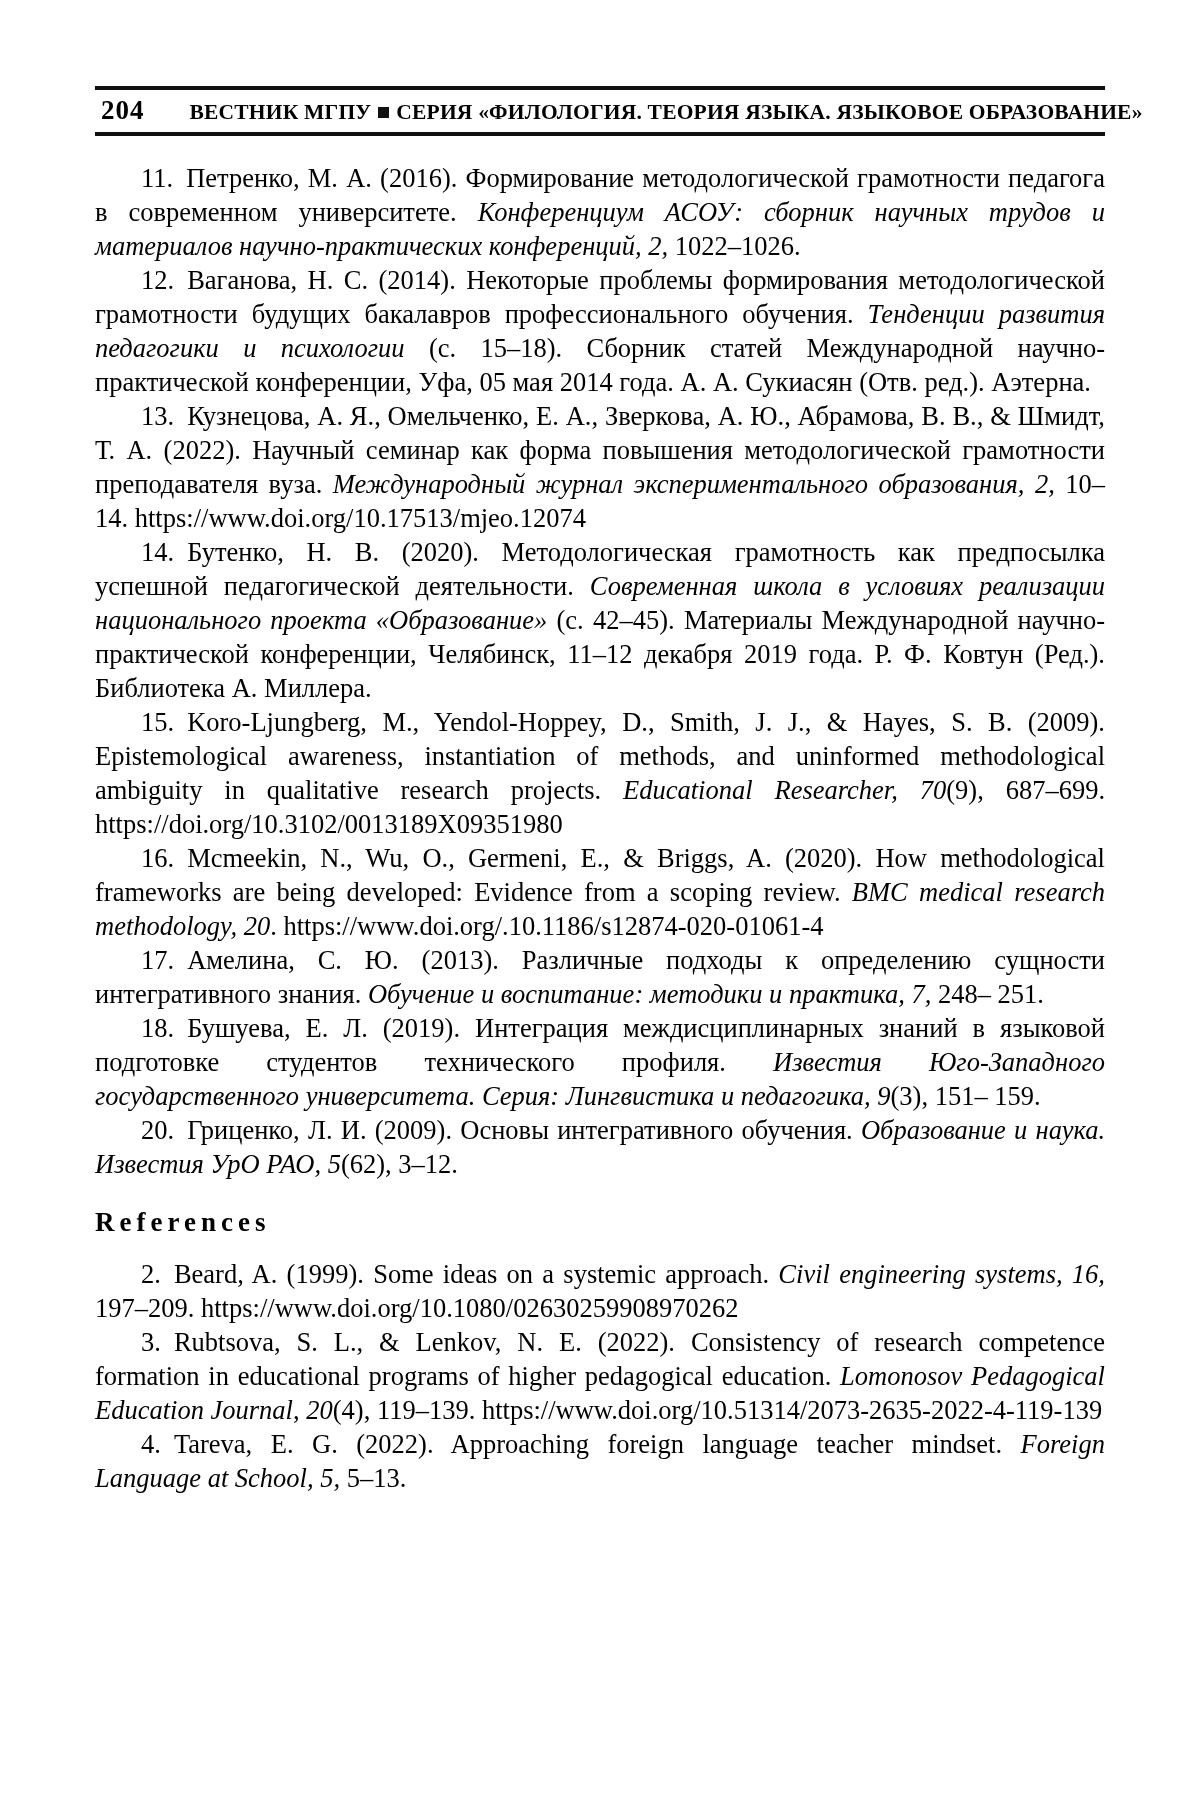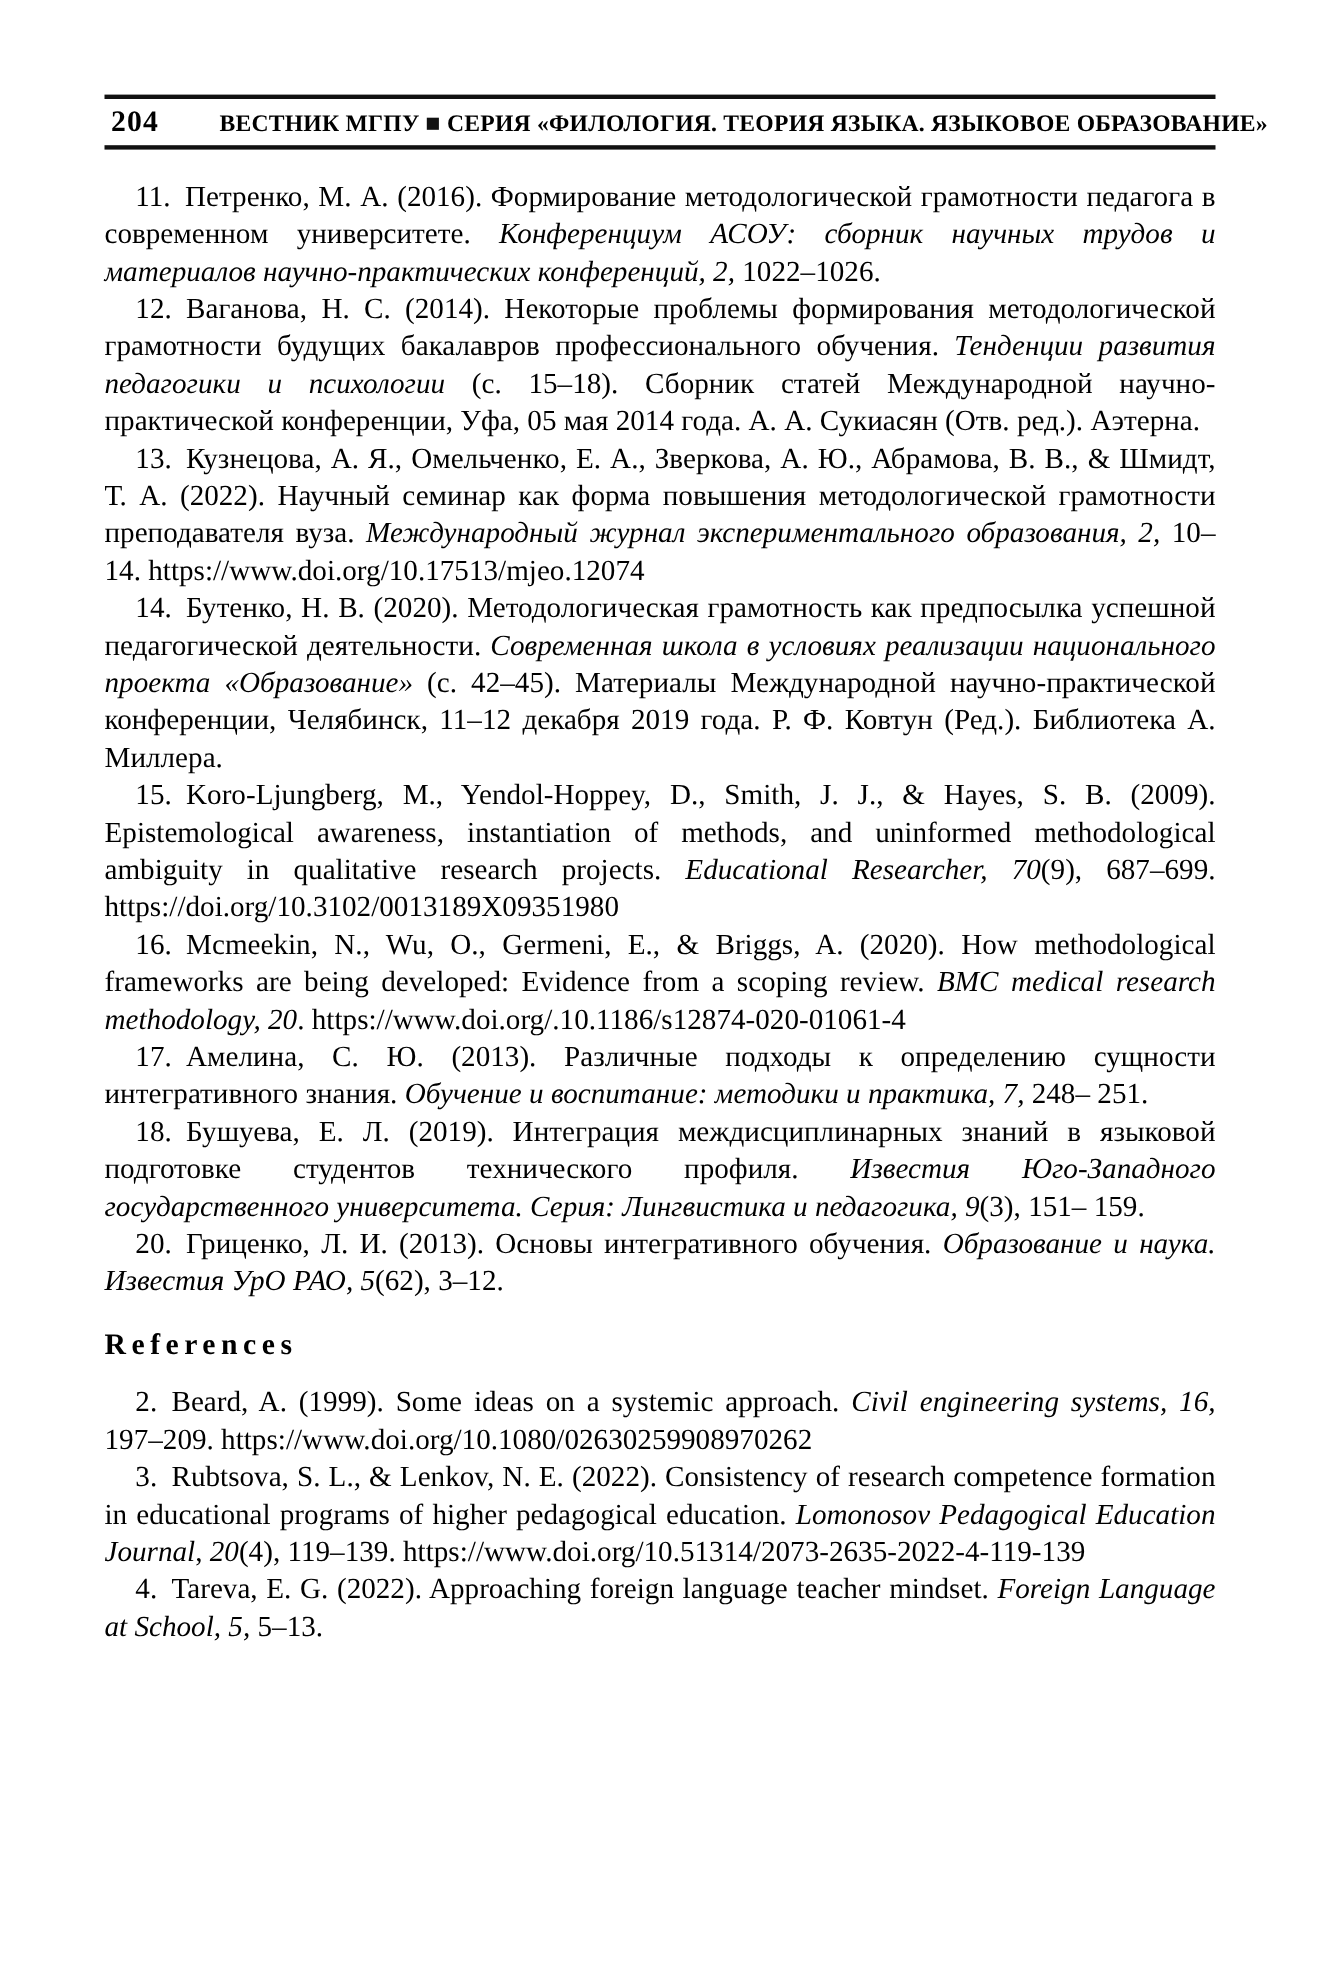--- a/index.html
+++ b/index.html
@@ -20,21 +20,20 @@
   }
   .rule {
     height: 4px;
     background: #111111;
     width: 100%;
   }
   .header-row {
     display: flex;
     align-items: baseline;
     padding: 5px 4px 6px 6px;
-    gap: 10px;
   }
   .page-num {
     font-weight: bold;
     font-size: 27px;
     letter-spacing: 1px;
   }
   .journal-title {
     flex: 1;
     text-align: center;
     font-weight: bold;
@@ -59,20 +58,21 @@
     line-height: 34px;
     text-align: justify;
     text-indent: 28px;
   }
   p.ref em {
     font-style: italic;
     font-weight: normal;
   }
   .ref-num {
     margin-right: 13px;
+    margin-left: 18px;
   }
   h2.refs-heading {
     text-align: left;
     font-size: 27px;
     font-weight: bold;
     letter-spacing: 5px;
     margin: 26px 0 19px 0;
   }
 </style>
 </head>
@@ -92,21 +92,21 @@
   <main class="refs-body">
     <div id="ru-refs">
         <p class="ref"><span class="ref-num">11.</span><span>Петренко, М. А. (2016). Формирование методологической грамотности педагога в современном университете. </span><em>Конференциум АСОУ: сборник научных трудов и материалов научно-практических конференций, 2, </em><span>1022–1026.</span></p>
         <p class="ref"><span class="ref-num">12.</span><span>Ваганова, Н. С. (2014). Некоторые проблемы формирования методологической грамотности будущих бакалавров профессионального обучения. </span><em>Тенденции развития педагогики и психологии</em><span> (с. 15–18). Сборник статей Международной научно-практической конференции, Уфа, 05 мая 2014 года. А. А. Сукиасян (Отв. ред.). Аэтерна.</span></p>
         <p class="ref"><span class="ref-num">13.</span><span>Кузнецова, А. Я., Омельченко, Е. А., Зверкова, А. Ю., Абрамова, В. В., &amp; Шмидт, Т. А. (2022). Научный семинар как форма повышения методологической грамотности преподавателя вуза. </span><em>Международный журнал экспериментального образования, 2, </em><span>10–14. https://www.doi.org/10.17513/mjeo.12074</span></p>
         <p class="ref"><span class="ref-num">14.</span><span>Бутенко, Н. В. (2020). Методологическая грамотность как предпосылка успешной педагогической деятельности. </span><em>Современная школа в условиях реализации национального проекта «Образование»</em><span> (с. 42–45). Материалы Международной научно-практической конференции, Челябинск, 11–12 декабря 2019 года. Р. Ф. Ковтун (Ред.). Библиотека А. Миллера.</span></p>
         <p class="ref"><span class="ref-num">15.</span><span>Koro-Ljungberg, M., Yendol-Hoppey, D., Smith, J. J., &amp; Hayes, S. B. (2009). Epistemological awareness, instantiation of methods, and uninformed methodological ambiguity in qualitative research projects. </span><em>Educational Researcher, 70</em><span>(9), 687–699. https://doi.org/10.3102/0013189X09351980</span></p>
         <p class="ref"><span class="ref-num">16.</span><span>Mcmeekin, N., Wu, O., Germeni, E., &amp; Briggs, A. (2020). How methodological frameworks are being developed: Evidence from a scoping review. </span><em>BMC medical research methodology, 20</em><span>. https://www.doi.org/.10.1186/s12874-020-01061-4</span></p>
         <p class="ref"><span class="ref-num">17.</span><span>Амелина, С. Ю. (2013). Различные подходы к определению сущности интегративного знания. </span><em>Обучение и воспитание: методики и практика, 7, </em><span>248– 251.</span></p>
         <p class="ref"><span class="ref-num">18.</span><span>Бушуева, Е. Л. (2019). Интеграция междисциплинарных знаний в языковой подготовке студентов технического профиля. </span><em>Известия Юго-Западного государственного университета. Серия: Лингвистика и педагогика, 9</em><span>(3), 151– 159.</span></p>
-        <p class="ref"><span class="ref-num">20.</span><span>Гриценко, Л. И. (2013). Основы интегративного обучения. </span><em>Образование и наука. Известия УрО РАО, 5</em><span>(62), 3–12.</span></p>
+        <p class="ref"><span class="ref-num">20.</span><span>Гриценко, Л. И. (2009). Основы интегративного обучения. </span><em>Образование и наука. Известия УрО РАО, 5</em><span>(62), 3–12.</span></p>
       </div>
     <h2 class="refs-heading">References</h2>
     <div id="en-refs">
         <p class="ref"><span class="ref-num">2.</span><span>Beard, A. (1999). Some ideas on a systemic approach. </span><em>Civil engineering systems, 16, </em><span>197–209. https://www.doi.org/10.1080/02630259908970262</span></p>
         <p class="ref"><span class="ref-num">3.</span><span>Rubtsova, S. L., &amp; Lenkov, N. E. (2022). Consistency of research competence formation in educational programs of higher pedagogical education. </span><em>Lomonosov Pedagogical Education Journal</em><span>, </span><em>20</em><span>(4), 119–139. https://www.doi.org/10.51314/2073-2635-2022-4-119-139</span></p>
         <p class="ref"><span class="ref-num">4.</span><span>Tareva, E. G. (2022). Approaching foreign language teacher mindset. </span><em>Foreign Language at School, 5, </em><span>5–13.</span></p>
       </div>
   </main>
 
 </div>

